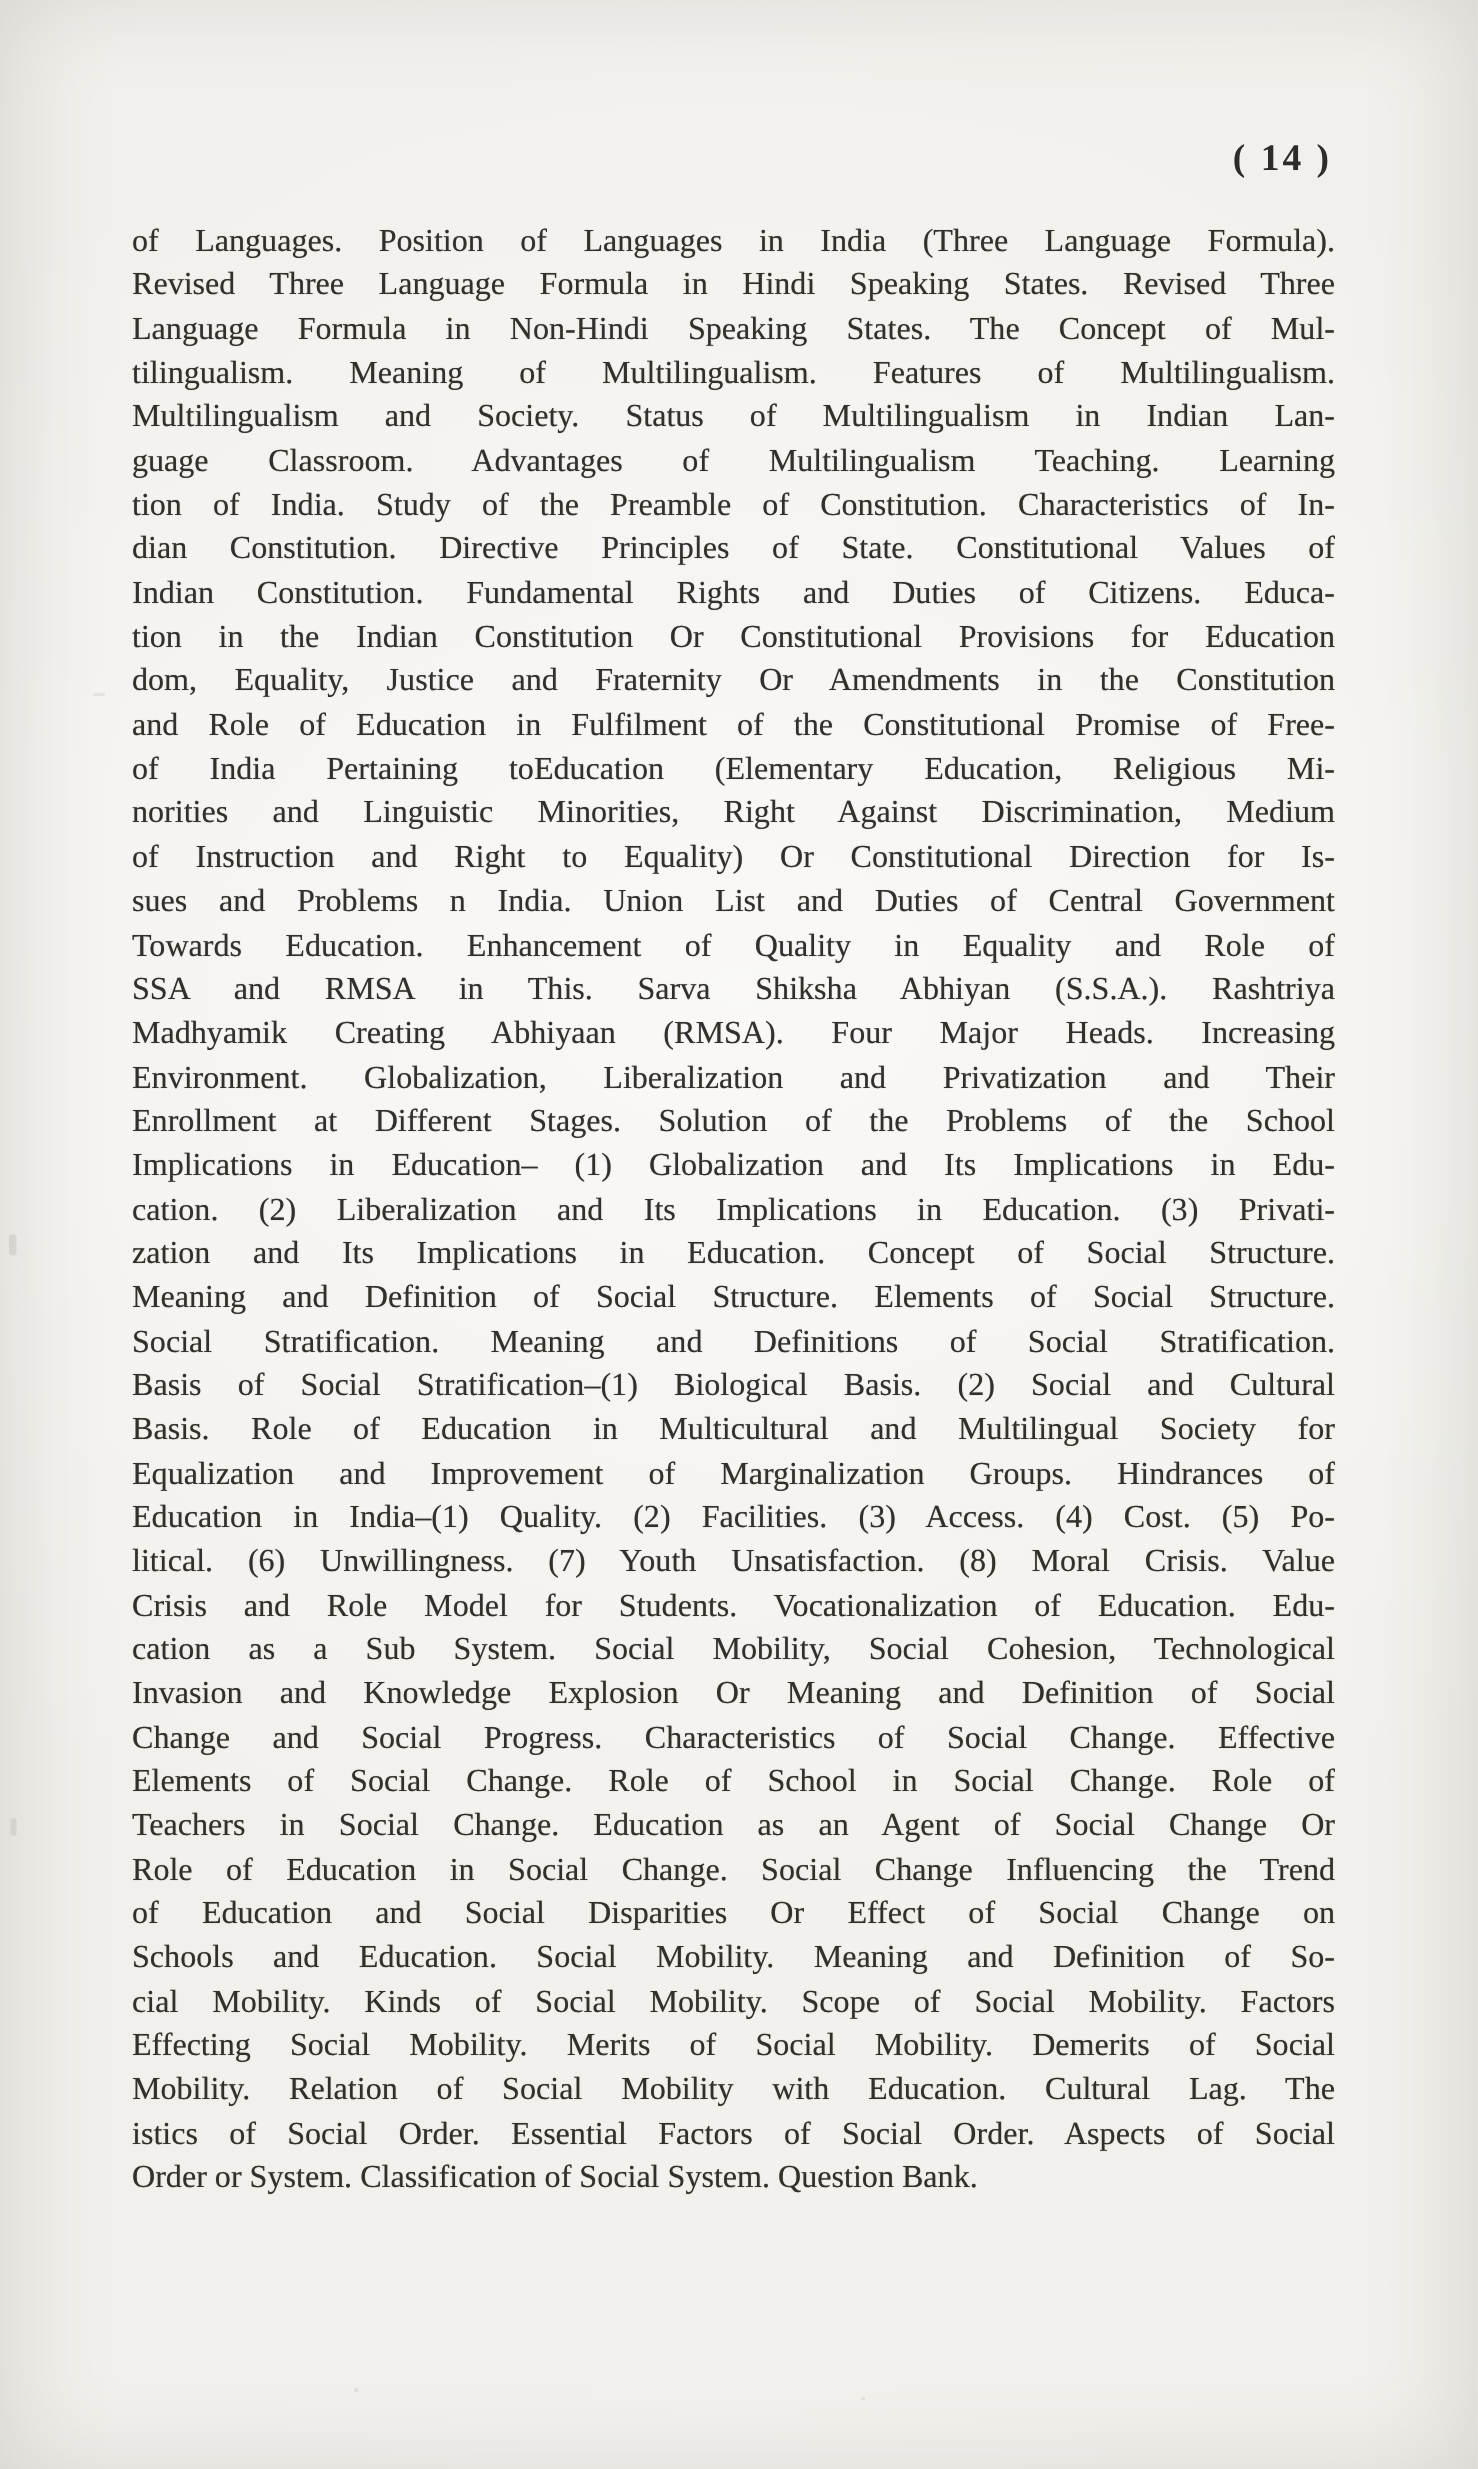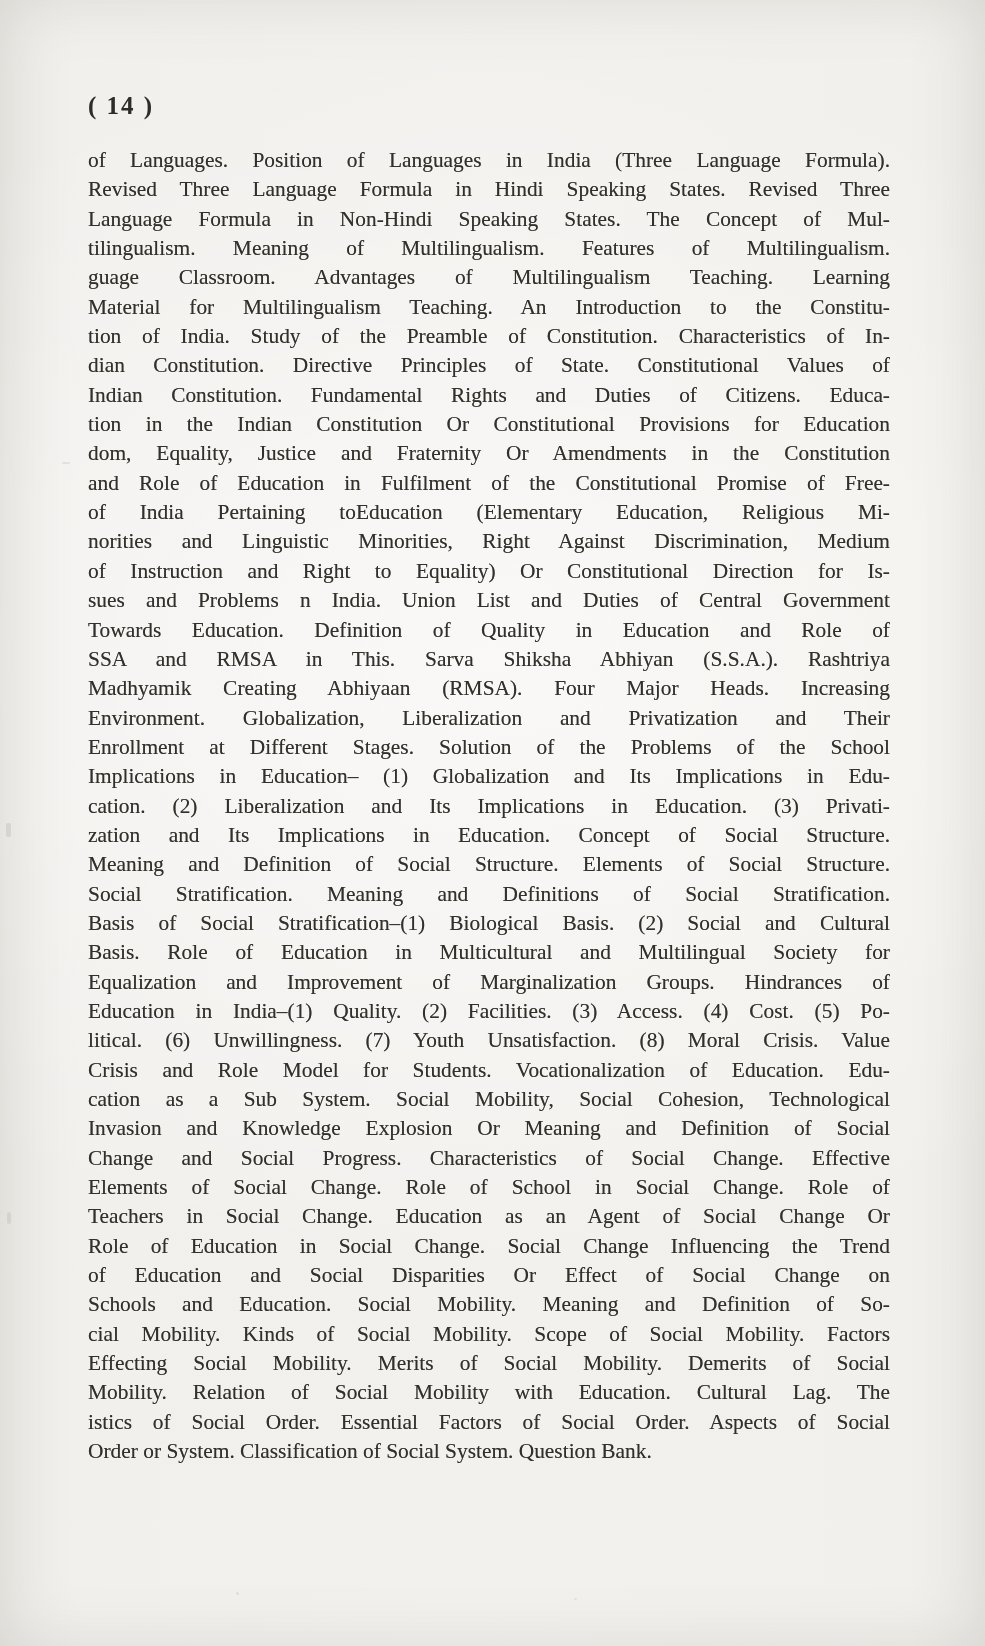--- a/index.html
+++ b/index.html
@@ -17,21 +17,21 @@
       linear-gradient(90deg, #edebe7 0%, #f2f0ed 8%, #f3f1ee 50%, #f2f0ec 92%, #ecebe7 100%);
     box-shadow: inset 0 0 60px rgba(120,115,108,0.18);
     overflow: hidden;
     font-family: "Liberation Serif", "DejaVu Serif", serif;
   }
   .page-number {
     position: absolute;
     top: 92px;
     left: 88px;
     width: 800px;
-    text-align: left;
+    text-align: right;
     font-size: 25px;
     font-weight: bold;
     letter-spacing: 2px;
     color: #2e2c29;
   }
   .body-text {
     position: absolute;
     top: 146px;
     left: 88px;
     width: 802px;
@@ -66,33 +66,33 @@
 <body>
 
 <div class="page">
   <div class="page-number">( 14 )</div>
 
   <div class="body-text">
       <div class="line">of Languages. Position of Languages in India (Three Language Formula).</div>
       <div class="line">Revised Three Language Formula in Hindi Speaking States. Revised Three</div>
       <div class="line">Language Formula in Non-Hindi Speaking States. The Concept of Mul-</div>
       <div class="line">tilingualism. Meaning of Multilingualism. Features of Multilingualism.</div>
+      <div class="line">Multilingualism and Society. Status of Multilingualism in Indian Lan-</div>
       <div class="line">guage Classroom. Advantages of Multilingualism Teaching. Learning</div>
-      <div class="line">Material for Multilingualism Teaching. An Introduction to the Constitu-</div>
       <div class="line">tion of India. Study of the Preamble of Constitution. Characteristics of In-</div>
       <div class="line">dian Constitution. Directive Principles of State. Constitutional Values of</div>
       <div class="line">Indian Constitution. Fundamental Rights and Duties of Citizens. Educa-</div>
       <div class="line">tion in the Indian Constitution Or Constitutional Provisions for Education</div>
       <div class="line">dom, Equality, Justice and Fraternity Or Amendments in the Constitution</div>
       <div class="line">and Role of Education in Fulfilment of the Constitutional Promise of Free-</div>
       <div class="line">of India Pertaining toEducation (Elementary Education, Religious Mi-</div>
       <div class="line">norities and Linguistic Minorities, Right Against Discrimination, Medium</div>
       <div class="line">of Instruction and Right to Equality) Or Constitutional Direction for Is-</div>
       <div class="line">sues and Problems n India. Union List and Duties of Central Government</div>
-      <div class="line">Towards Education. Definition of Quality in Education and Role of</div>
+      <div class="line">Towards Education. Enhancement of Quality in Equality and Role of</div>
       <div class="line">SSA and RMSA in This. Sarva Shiksha Abhiyan (S.S.A.). Rashtriya</div>
       <div class="line">Madhyamik Creating Abhiyaan (RMSA). Four Major Heads. Increasing</div>
       <div class="line">Environment. Globalization, Liberalization and Privatization and Their</div>
       <div class="line">Enrollment at Different Stages. Solution of the Problems of the School</div>
       <div class="line">Implications in Education– (1) Globalization and Its Implications in Edu-</div>
       <div class="line">cation. (2) Liberalization and Its Implications in Education. (3) Privati-</div>
       <div class="line">zation and Its Implications in Education. Concept of Social Structure.</div>
       <div class="line">Meaning and Definition of Social Structure. Elements of Social Structure.</div>
       <div class="line">Social Stratification. Meaning and Definitions of Social Stratification.</div>
       <div class="line">Basis of Social Stratification–(1) Biological Basis. (2) Social and Cultural</div>

